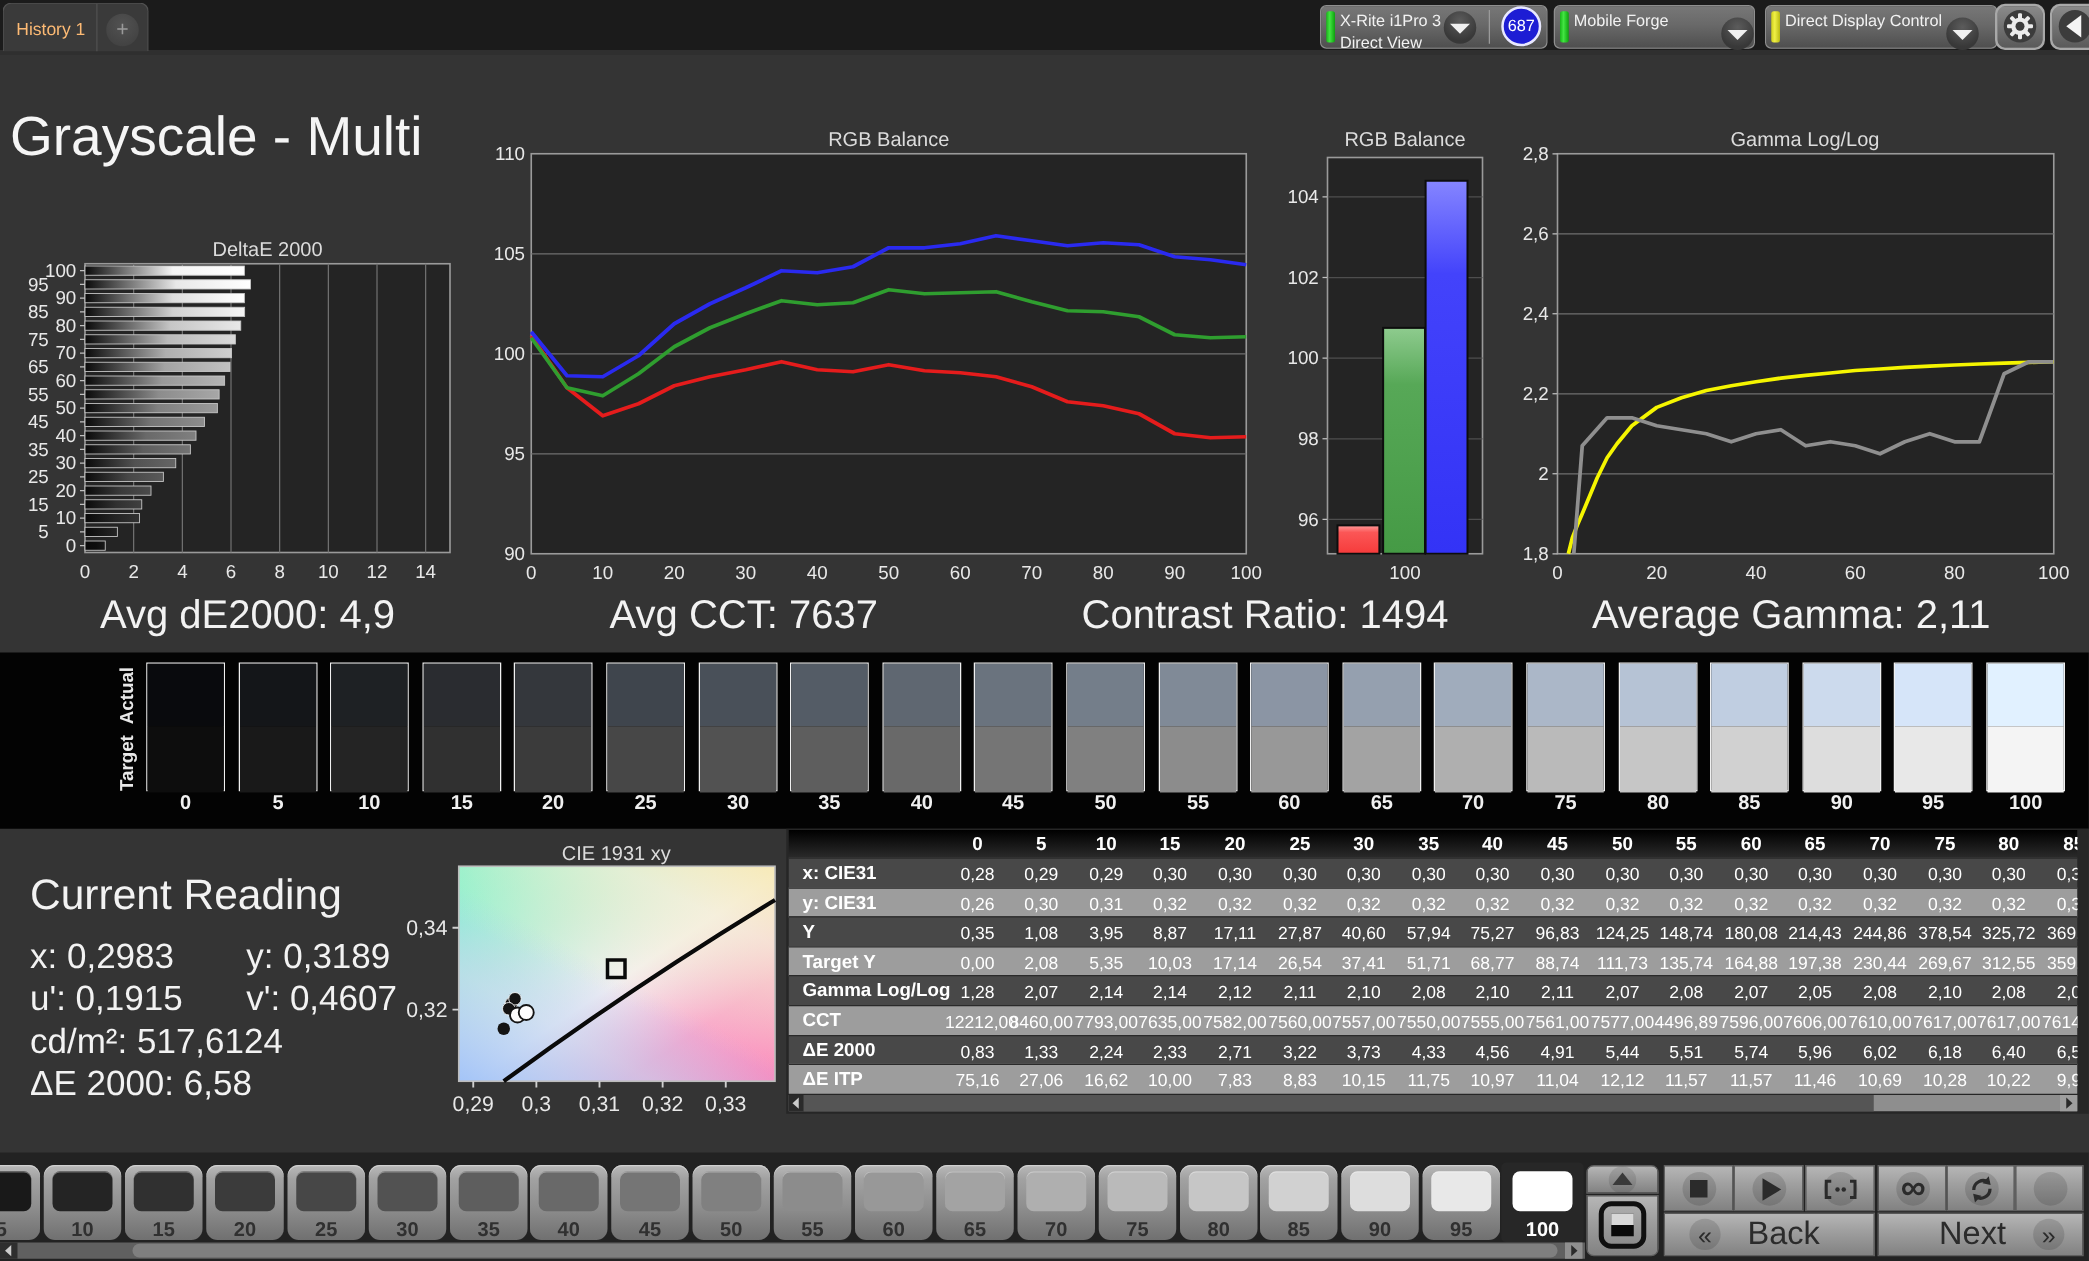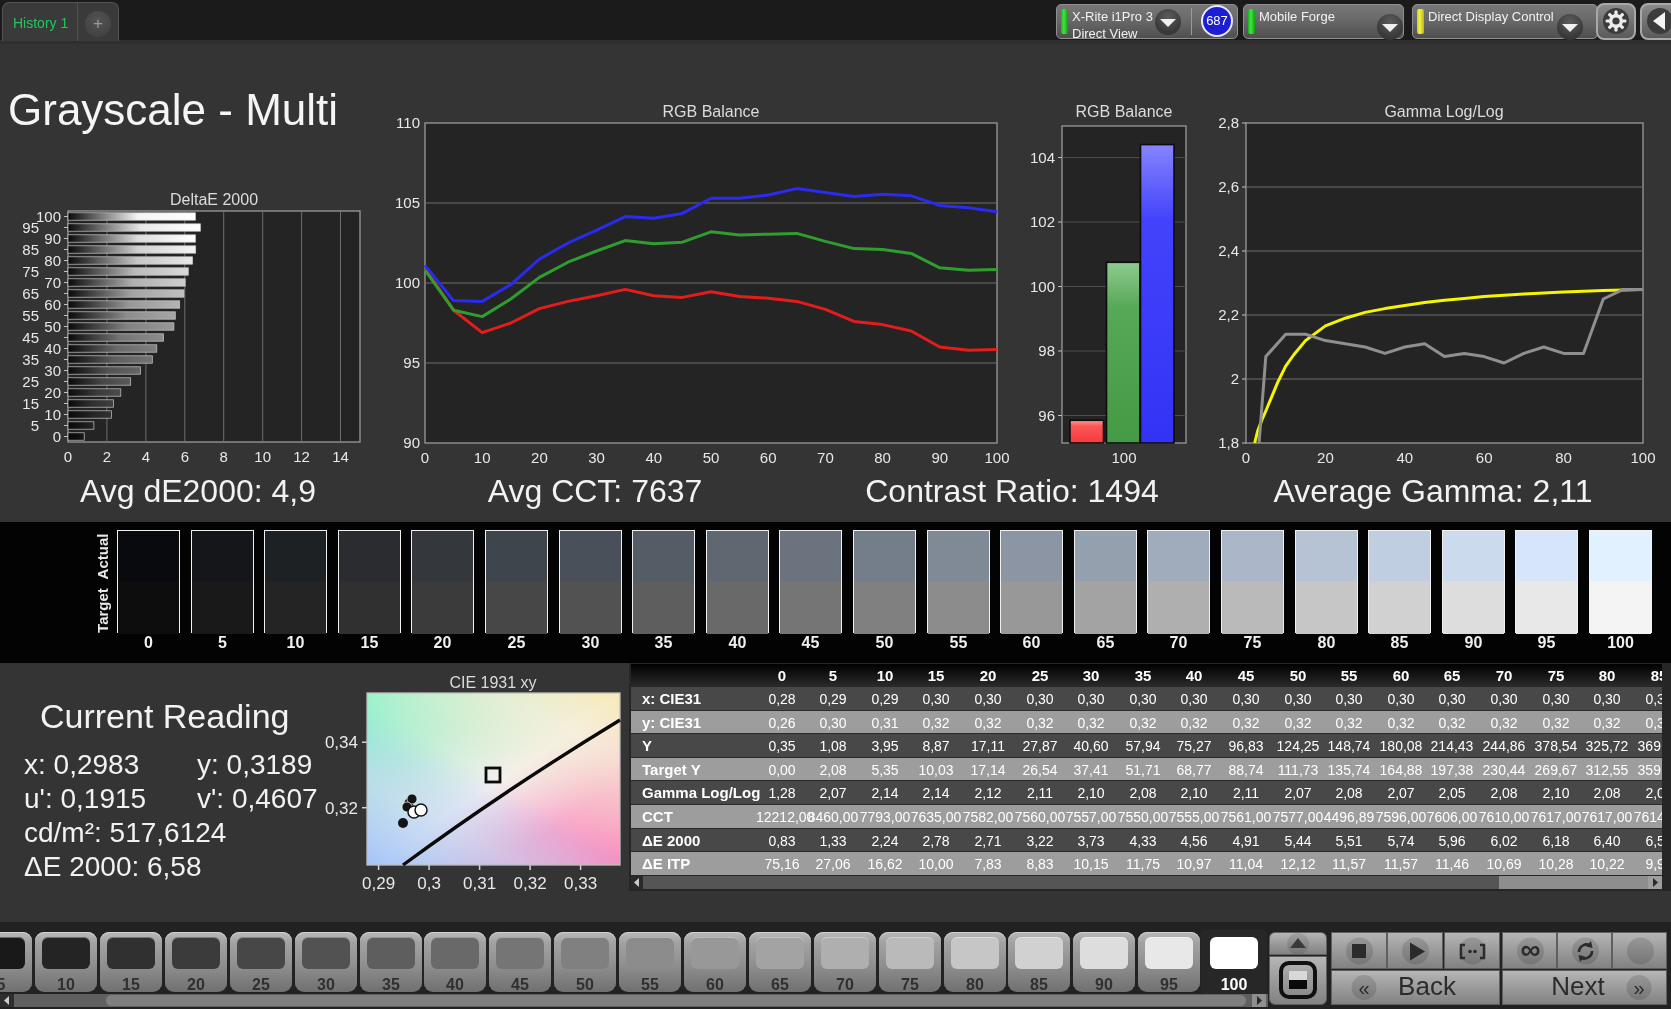--- a/index.html
+++ b/index.html
@@ -1,20 +1,20 @@
 <!DOCTYPE html>
 <html><head><meta charset="utf-8"><title>CalMAN</title><style>
 html,body{margin:0;padding:0;width:1671px;height:1009px;background:#343434;overflow:hidden;
  font-family:"Liberation Sans",sans-serif;}
 .abs{position:absolute;}
 #topbar{position:absolute;left:0;top:0;width:1671px;height:44px;background:#1b1b1b;}
 #topbar .strip{position:absolute;left:0;top:40px;width:1671px;height:4px;background:#2f2f2f;}
 #tab{position:absolute;left:2px;top:2px;width:115px;height:38px;background:#3a3a3a;
  border:1px solid #525252;border-bottom:none;border-radius:7px 7px 0 0;}
-#tab .lbl{position:absolute;left:10px;top:12px;font-size:14px;color:#22c55e;white-space:nowrap;}
+#tab .lbl{position:absolute;left:10px;top:12px;font-size:14px;color:#fdba74;white-space:nowrap;}
 #tab .sep{position:absolute;left:74px;top:0px;width:1px;height:38px;background:#505050;}
 #tab .plus{position:absolute;left:82px;top:8px;width:26px;height:26px;border-radius:13px;
  background:radial-gradient(circle at 50% 35%,#525252,#3e3e3e);color:#9a9a9a;font-size:17px;
  text-align:center;line-height:25px;}
 .tbtn{position:absolute;top:4px;height:35px;border-radius:5px;border:1px solid #8f8f8f;
  background:linear-gradient(#777777,#696969 45%,#4f4f4f);box-sizing:border-box;}
 .tbtn .gstripe{position:absolute;left:4px;top:4px;width:7px;height:25px;border-radius:2px;
  background:linear-gradient(90deg,#19b419,#42e542 40%,#0da00d);}
 .tbtn .ystripe{position:absolute;left:4px;top:4px;width:7px;height:25px;border-radius:2px;
  background:linear-gradient(90deg,#cfcf1c,#f0f046 40%,#b9b912);}
@@ -30,21 +30,21 @@
 .sqbtn{position:absolute;top:3px;height:37px;border-radius:8px;border:2px solid #a8a8a8;
  background:linear-gradient(#8a8a8a,#5a5a5a);box-sizing:border-box;}
 #strip{position:absolute;left:0;top:522px;width:1671px;height:141px;background:#030303;}
 #strip .vlab{position:absolute;color:#e8e8e8;font-size:15px;font-weight:bold;transform:rotate(-90deg);
  transform-origin:center;}
 .sw{position:absolute;top:8px;width:63px;height:103px;border:1px solid #f0f0f0;box-sizing:border-box;}
 .sw .a{position:absolute;left:0;top:0;width:100%;height:50px;}
 .sw .t{position:absolute;left:0;top:50px;width:100%;height:53px;}
 .swnum{position:absolute;top:112px;width:63px;text-align:center;color:#f0f0f0;font-size:16px;font-weight:bold;}
 #reading{position:absolute;left:0;top:663px;color:#f2f2f2;}
-#reading .h{position:absolute;left:24px;top:34px;font-size:34px;white-space:nowrap;margin-left:16px;}
+#reading .h{position:absolute;left:24px;top:34px;font-size:34px;white-space:nowrap;}
 #reading .r{position:absolute;font-size:28px;white-space:nowrap;}
 #dtable{position:absolute;left:629px;top:663px;width:1042px;height:228px;background:#262626;overflow:hidden;}
 #dtclip{position:absolute;left:0;top:0;width:1033px;height:228px;overflow:hidden;}
 .trow{position:absolute;left:2px;width:1031px;}
 .tlab{position:absolute;left:11px;font-weight:bold;color:#fff;font-size:15px;white-space:nowrap;}
 .tc{position:absolute;width:52px;text-align:center;color:#fff;font-size:14px;white-space:nowrap;}
 .thc{position:absolute;width:52px;text-align:center;color:#fff;font-size:15px;font-weight:bold;}
 #bottom{position:absolute;left:0;top:922px;width:1671px;height:87px;background:#222222;}
 .key{position:absolute;top:10px;width:62px;height:60px;border-radius:9px;
  background:linear-gradient(#b9b9b9,#a2a2a2 18%,#8f8f8f 55%,#707070);box-shadow:inset 0 1px 0 #d0d0d0;}
@@ -702,21 +702,21 @@
         <span class="tc" style="left:847px;top:4px;">7610,00</span>
         <span class="tc" style="left:899px;top:4px;">7617,00</span>
         <span class="tc" style="left:950px;top:4px;">7617,00</span>
         <span class="tc" style="left:1002px;top:4px;">7614,00</span>
       </div>
       <div class="trow" style="top:165px;height:23px;background:#484848;border-top:1px solid #2a2a2a;">
         <span class="tlab" style="top:3px;">ΔE 2000</span>
         <span class="tc" style="left:125px;top:4px;">0,83</span>
         <span class="tc" style="left:176px;top:4px;">1,33</span>
         <span class="tc" style="left:228px;top:4px;">2,24</span>
-        <span class="tc" style="left:279px;top:4px;">2,78</span>
+        <span class="tc" style="left:279px;top:4px;">2,33</span>
         <span class="tc" style="left:331px;top:4px;">2,71</span>
         <span class="tc" style="left:383px;top:4px;">3,22</span>
         <span class="tc" style="left:434px;top:4px;">3,73</span>
         <span class="tc" style="left:486px;top:4px;">4,33</span>
         <span class="tc" style="left:537px;top:4px;">4,56</span>
         <span class="tc" style="left:589px;top:4px;">4,91</span>
         <span class="tc" style="left:641px;top:4px;">5,44</span>
         <span class="tc" style="left:692px;top:4px;">5,51</span>
         <span class="tc" style="left:744px;top:4px;">5,74</span>
         <span class="tc" style="left:795px;top:4px;">5,96</span>

